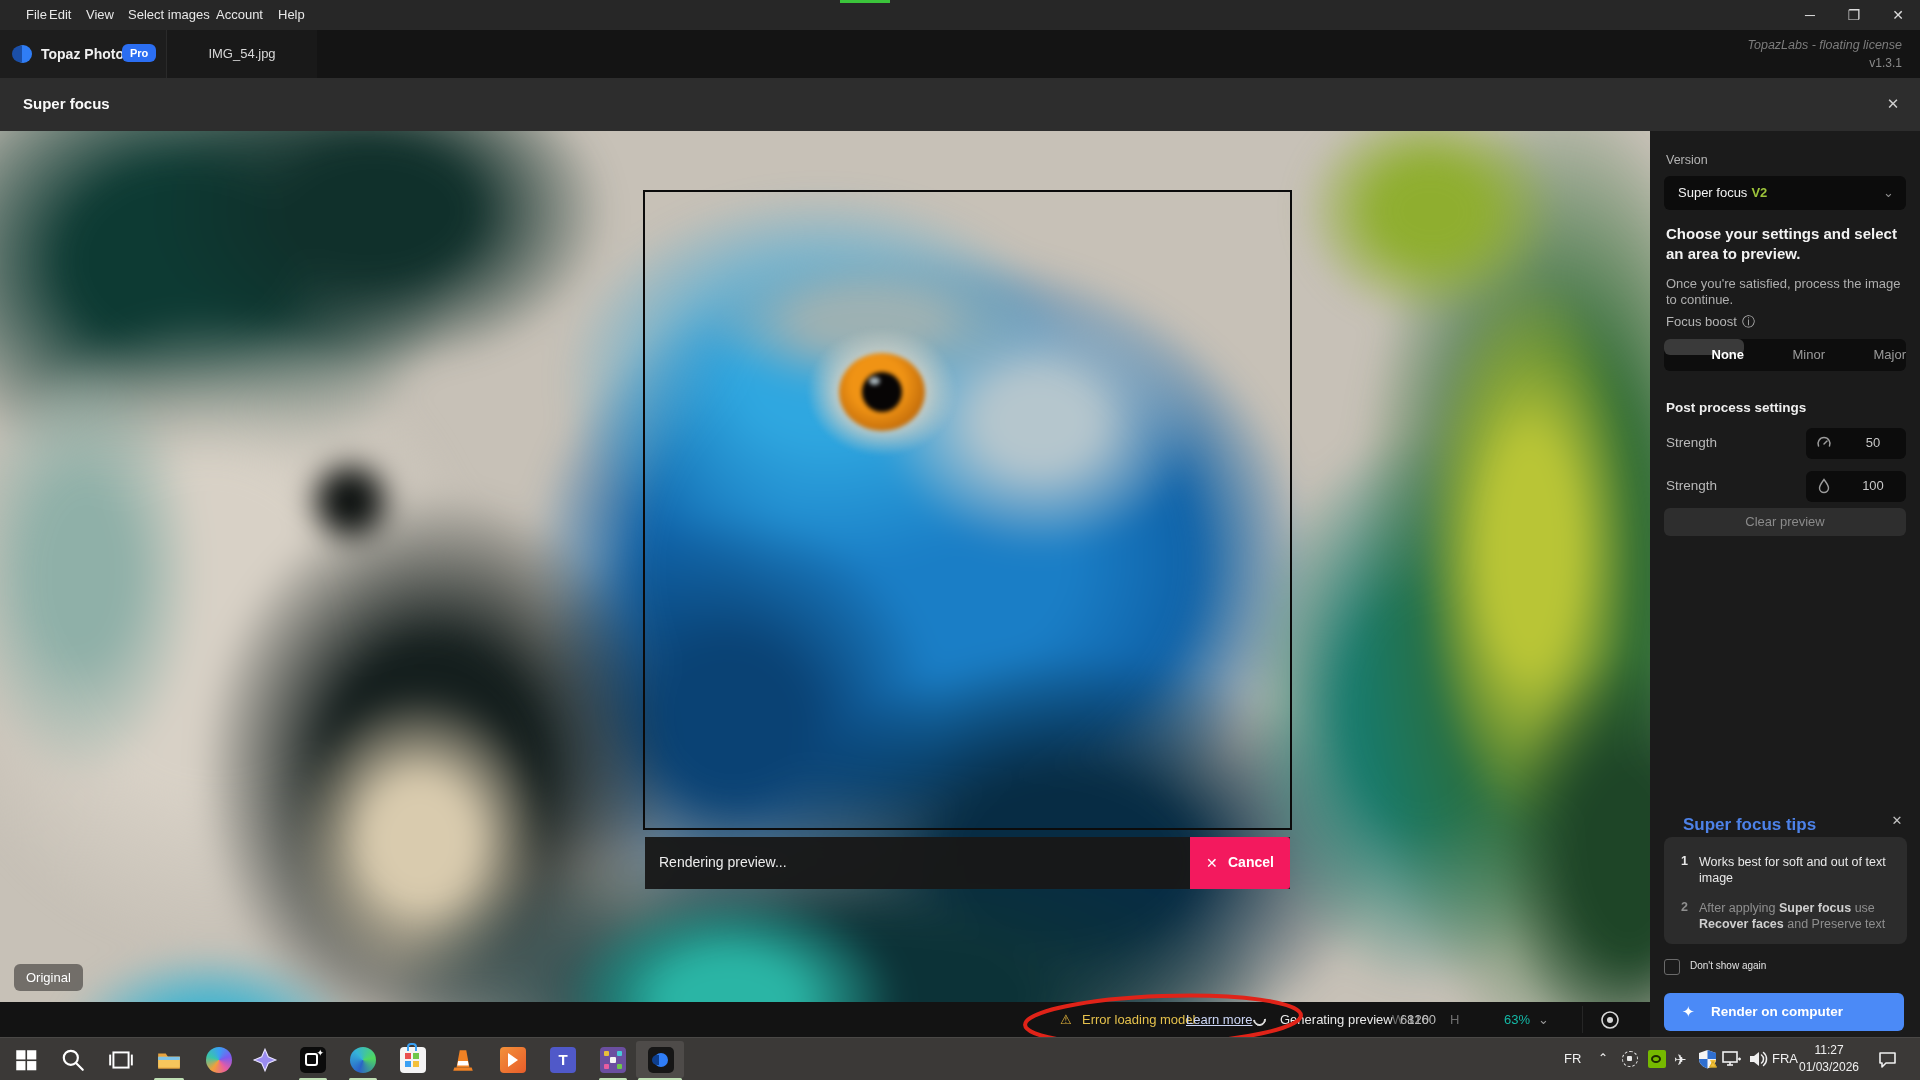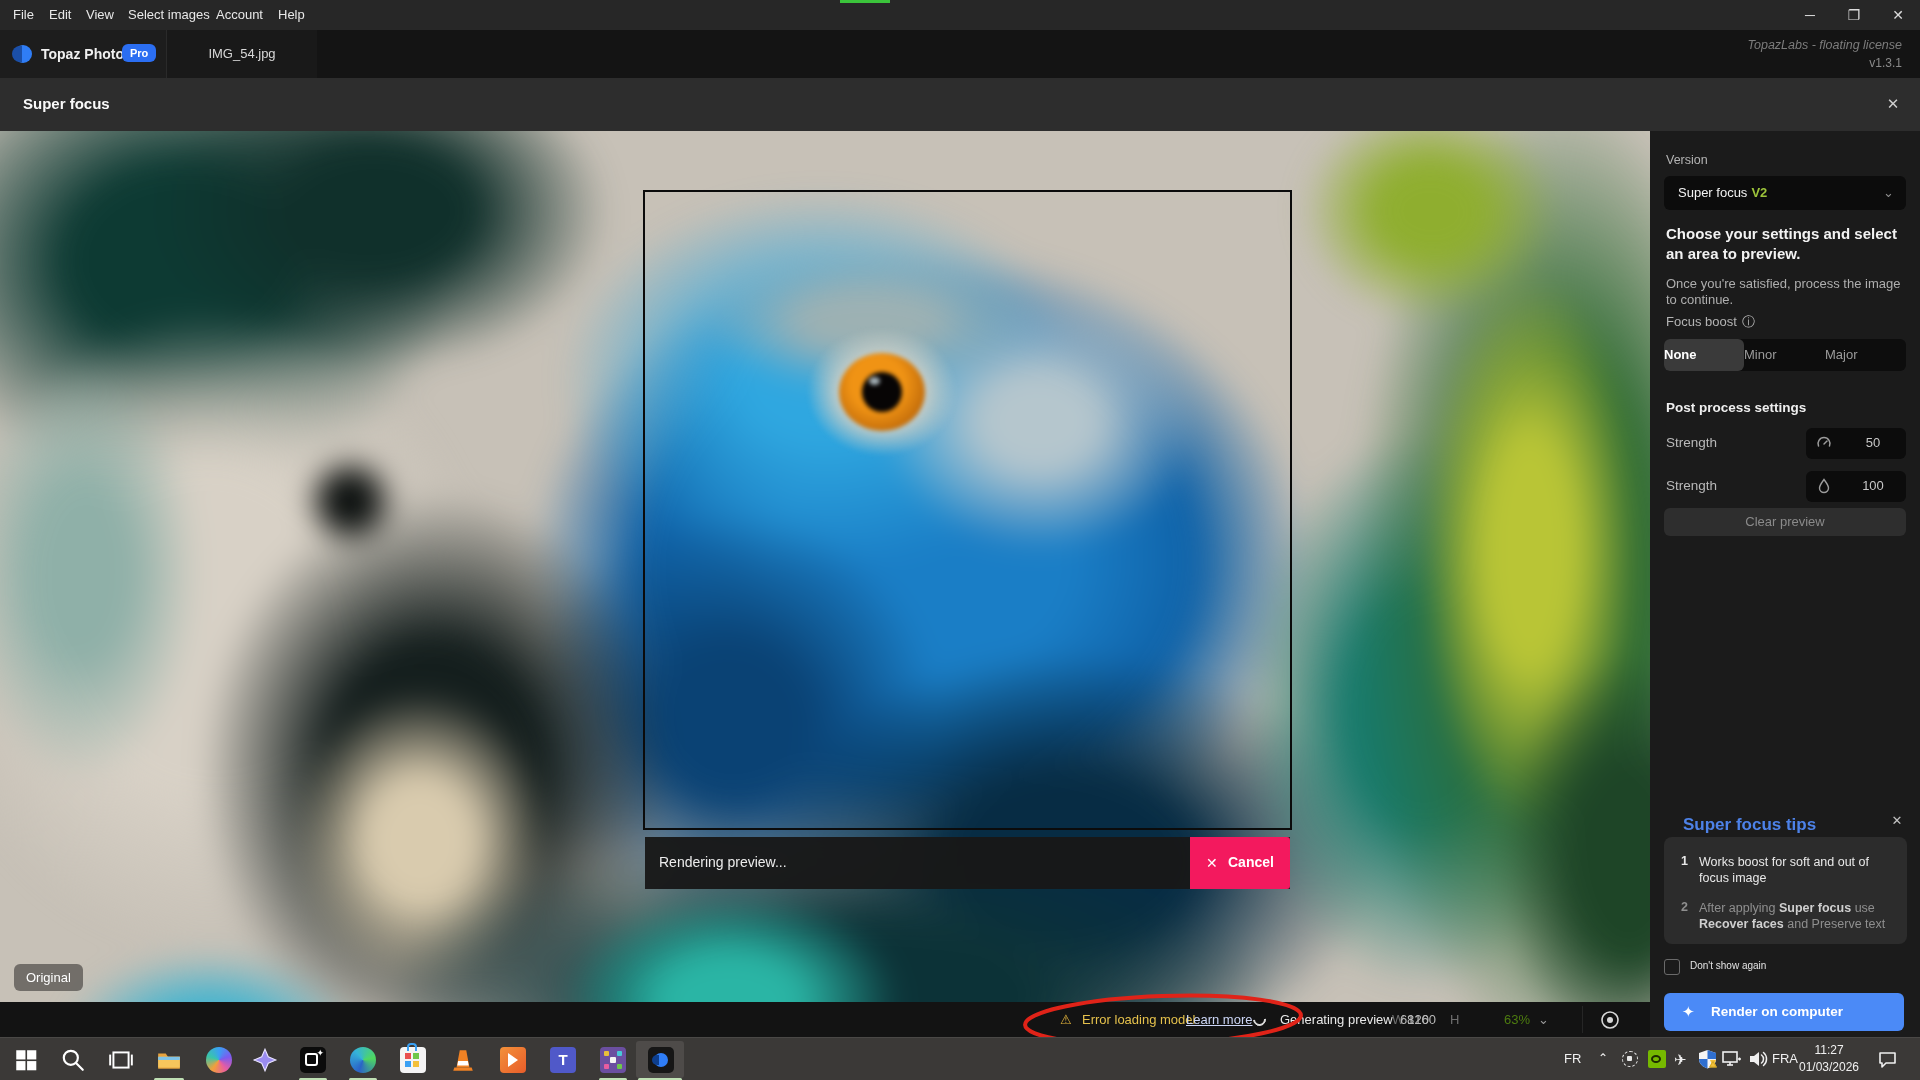--- a/index.html
+++ b/index.html
@@ -47,37 +47,37 @@
   
   #statusbar { position:absolute; left:0; top:1002px; width:1650px; height:35px; background:#131313; }
   #statusbar span { position:absolute; top:10px; font-size:13px; }
   .warn-tri { color:#e7b73c; }
   .err-txt { color:#e5c14c; }
   .learn { color:#ccd6f6; text-decoration:underline; }
   .spinner { position:absolute; left:1253px; top:11px; width:13px; height:13px; border-radius:50%;
              border:2px solid #d8d8d8; border-top-color:transparent; border-left-color:transparent; transform:rotate(40deg); }
   .gen { color:#e9e9e9; }
   .dimlbl { color:#6f6f6f; } .dimval { color:#b9b9b9; }
-  .zoomval { color:#4d7c0f; }
+  .zoomval { color:#14b8a6; }
   .zoomchev { color:#9a9a9a; }
   .sb-sep { position:absolute; left:1582px; top:4px; width:1px; height:27px; background:#262626; }
   #annot { position:absolute; left:1018px; top:991px; width:290px; height:58px; pointer-events:none; }
   
   #sidebar { position:absolute; left:1650px; top:131px; width:270px; height:906px; background:#1b1b1b; }
   .sb-label { position:absolute; left:16px; color:#b4b4b4; font-size:12.5px; }
   .sb-select { position:absolute; left:14px; top:45px; width:242px; height:34px; background:#0c0c0c;
                border-radius:6px; color:#f2f2f2; font-size:13px; line-height:34px; }
   .sb-select .v { margin-left:14px; }
   .sb-select .tag { color:#9dc43b; font-weight:bold; margin-left:4px; }
   .sb-select .chev { position:absolute; right:12px; top:0; color:#8f8f8f; font-size:13px; }
   .sb-heading { position:absolute; left:16px; top:93px; width:240px; color:#f2f2f2; font-size:15px;
                 font-weight:bold; line-height:20px; }
   .sb-sub { position:absolute; left:16px; top:145px; width:238px; color:#aeaeae; font-size:13px; line-height:16px; }
   .seg { position:absolute; left:14px; top:208px; width:242px; height:32px; background:#0d0d0d; border-radius:6px; }
-  .seg-btn { position:absolute; top:0; height:32px; line-height:32px; text-align:left; font-size:13px; color:#9b9b9b; }
+  .seg-btn { position:absolute; top:0; height:16px; line-height:32px; text-align:right; font-size:13px; color:#9b9b9b; }
   .seg-btn.sel { background:#3a3a3a; border-radius:6px; color:#fff; font-weight:bold; }
   .pp-title { position:absolute; left:16px; top:269px; color:#efefef; font-size:13.5px; font-weight:bold; }
   .vrow-lbl { position:absolute; left:16px; color:#b9b9b9; font-size:13.5px; }
   .vbox { position:absolute; left:156px; width:100px; height:31px; background:#0c0c0c; border-radius:6px; }
   .vbox .ic { position:absolute; left:10px; top:7px; width:16px; height:16px; color:#9c9c9c; }
   .vbox .val { position:absolute; right:0; width:66px; text-align:center; top:7px; color:#c7c7c7; font-size:13px; }
   .clearbtn { position:absolute; left:14px; top:377px; width:242px; height:28px; background:#2e2e2e; border-radius:6px;
               color:#8a8a8a; font-size:13px; text-align:center; line-height:28px; }
   
   .tips-title { position:absolute; left:33px; top:684px; color:#4d82e8; font-size:17px; font-weight:bold; }
@@ -98,21 +98,21 @@
   .runline { position:absolute; top:40px; height:3px; background:#bfe0b4; border-radius:2px; }
   .tile-active { position:absolute; left:636px; top:3px; width:48px; height:37px; background:#4e4b49; border-radius:3px; }
   .tray-txt { position:absolute; top:13px; color:#f0f0f0; font-size:13px; }
   .clock { position:absolute; left:1796px; top:4px; width:66px; color:#f0f0f0; font-size:12px; text-align:center; line-height:17px; }
   svg { display:block; }
 </style>
 </head>
 <body>
 
 <div id="titlebar">
-  <div class="menu-item" style="left:9px">File</div>
+  <div class="menu-item" style="left:22px">File</div>
   <div class="menu-item" style="left:45px">Edit</div>
   <div class="menu-item" style="left:82px">View</div>
   <div class="menu-item" style="left:124px">Select images</div>
   <div class="menu-item" style="left:212px">Account</div>
   <div class="menu-item" style="left:274px">Help</div>
   <div id="loadbar"></div>
   <div class="win-btn" style="right:88px">─</div>
   <div class="win-btn" style="right:44px">❐</div>
   <div class="win-btn" style="right:0">✕</div>
 </div>
@@ -235,21 +235,21 @@
     </svg>
     <div class="val">100</div>
   </div>
 
   <div class="clearbtn">Clear preview</div>
 
   <div class="tips-title">Super focus tips</div>
   <div class="tips-close">✕</div>
   <div class="tips-card">
     <div class="tip-num t1" style="top:17px">1</div>
-    <div class="tip-txt t1" style="top:17px">Works boost for soft and out of focus image</div>
+    <div class="tip-txt t1" style="top:17px">Works best for soft and out of text image</div>
     <div class="tip-num t2" style="top:63px">2</div>
     <div class="tip-txt t2" style="top:63px"><span>After applying </span><b>Super focus</b><span> use </span><b>Recover faces</b><span> and Preserve text</span></div>
   </div>
 
   <div class="chk"></div>
   <div class="chk-lbl">Don't show again</div>
 
   <div class="renderbtn">
     <span class="ic">✦</span>
     <span class="lbl">Render on computer</span>

